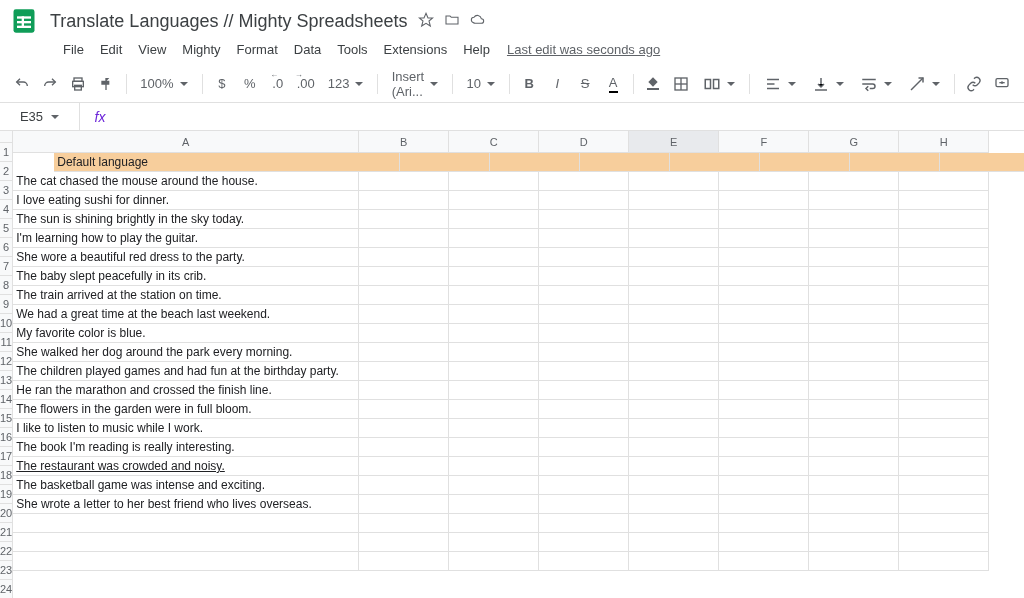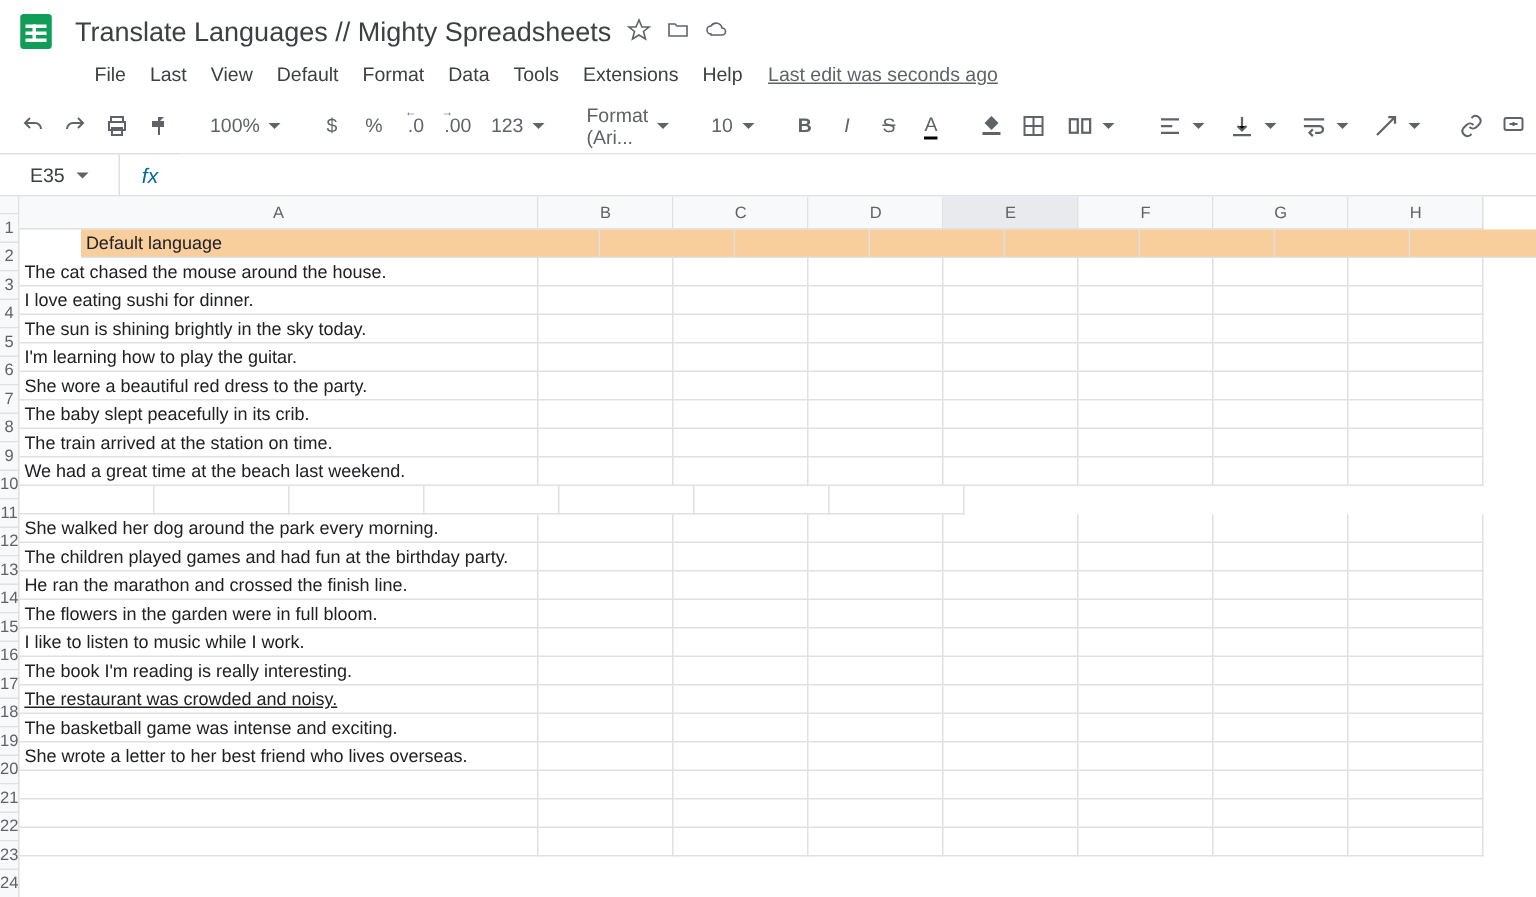--- a/index.html
+++ b/index.html
@@ -13,21 +13,21 @@
   .menubar .mitem { padding: 4px 7px; border-radius: 4px; cursor: pointer; }
   .last-edit { color: #5f6368; text-decoration: underline; margin-left: 8px; font-size: 13px; }
   .toolbar { display: flex; align-items: center; gap: 4px; padding: 4px 10px; border-bottom: 1px solid #e0e0e0; height: 38px; color: #5f6368; }
   .tbtn { min-width: 24px; height: 26px; display: inline-flex; align-items: center; justify-content: center; border-radius: 2px; cursor: pointer; padding: 0 4px; font-size: 13px; }
   .tsep { width: 1px; height: 20px; background: #e0e0e0; margin: 0 4px; }
   .tdrop { display: inline-flex; align-items: center; gap: 4px; padding: 0 6px; height: 26px; cursor: pointer; font-size: 13px; }
   .chev { width: 0; height: 0; border-left: 4px solid transparent; border-right: 4px solid transparent; border-top: 4px solid #5f6368; margin-left: 2px; }
   .font-underline { border-bottom: 2px solid #000; padding-bottom: 1px; }
   .fx-row { display: flex; align-items: center; height: 28px; border-bottom: 1px solid #e0e0e0; }
   .namebox { width: 80px; display: flex; align-items: center; justify-content: center; gap: 6px; font-size: 13px; color: #3c4043; border-right: 1px solid #e0e0e0; height: 100%; }
-  .fx-label { width: 40px; display: flex; align-items: center; justify-content: center; font-style: italic; color: #0369a1; font-size: 14px; height: 100%; }
+  .fx-label { width: 40px; display: flex; align-items: center; justify-content: center; font-style: italic; color: #6d28d9; font-size: 14px; height: 100%; }
   .fx-input { flex: 1; border: none; outline: none; height: 100%; }
   .grid { display: flex; height: calc(598px - 36px - 28px - 38px - 28px); overflow: hidden; }
   .rownums { width: 38px; display: flex; flex-direction: column; }
   .corner { height: 22px; background: #f8f9fa; border-right: 1px solid #e0e0e0; border-bottom: 1px solid #e0e0e0; }
   .rownum { height: 19px; line-height: 19px; text-align: center; font-size: 11px; color: #5f6368; background: #f8f9fa; border-right: 1px solid #e0e0e0; border-bottom: 1px solid #e0e0e0; }
   .cells { flex: 1; display: flex; flex-direction: column; position: relative; }
   .colheads { display: flex; height: 22px; }
   .colhead { height: 22px; line-height: 22px; text-align: center; font-size: 11px; color: #5f6368; background: #f8f9fa; border-right: 1px solid #e0e0e0; border-bottom: 1px solid #e0e0e0; }
   .colhead.sel { background: #e8eaed; }
   .datarow { display: flex; height: 19px; }
@@ -59,23 +59,23 @@
           <path d="M3 6h6l2 2h10v10H3z"></path>
         </svg></span>
     <span><svg viewBox="0 0 24 24" fill="none" stroke="#5f6368" stroke-width="1.6">
           <path d="M6 16a4 4 0 010-8 6 6 0 0111 2 3.5 3.5 0 010 7H6z"></path>
         </svg></span>
   </div>
 </div>
 
 <div class="menubar">
   <span class="mitem">File</span>
-  <span class="mitem">Last</span>
+  <span class="mitem">Edit</span>
   <span class="mitem">View</span>
-  <span class="mitem">Default</span>
+  <span class="mitem">Mighty</span>
   <span class="mitem">Format</span>
   <span class="mitem">Data</span>
   <span class="mitem">Tools</span>
   <span class="mitem">Extensions</span>
   <span class="mitem">Help</span>
   <span class="last-edit">Last edit was seconds ago</span>
 </div>
 
 <div class="toolbar">
   <span class="tbtn">
@@ -115,21 +115,21 @@
     </span>
   <span class="tbtn">
       <span style="position:relative"><span style="position:absolute;top:-6px;left:-2px;font-size:8px">→</span><span>.00</span></span>
     </span>
   <span class="tdrop">
       <span>123</span>
       <span class="chev"></span>
     </span>
   <span class="tsep"></span>
   <span class="tdrop" style="width:110px">
-      <span>Format (Ari...</span>
+      <span>Insert (Ari...</span>
       <span class="chev"></span>
     </span>
   <span class="tsep"></span>
   <span class="tdrop" style="width:48px; justify-content:center">
       <span>10</span>
       <span class="chev"></span>
     </span>
   <span class="tsep"></span>
   <span class="tbtn" style="font-weight:bold">B</span>
   <span class="tbtn" style="font-style:italic">I</span>
@@ -342,20 +342,21 @@
           <div class="cell A" style="width: 346px;">We had a great time at the beach last weekend.</div>
           <div class="cell std" style="width: 90px;"></div>
           <div class="cell std" style="width: 90px;"></div>
           <div class="cell std" style="width: 90px;"></div>
           <div class="cell std" style="width: 90px;"></div>
           <div class="cell std" style="width: 90px;"></div>
           <div class="cell std" style="width: 90px;"></div>
           <div class="cell std" style="width: 90px;"></div>
         </div>
         <div class="datarow">
+          <div class="cell A" style="width: 346px;">My favorite color is blue.</div>
           <div class="cell std" style="width: 90px;"></div>
           <div class="cell std" style="width: 90px;"></div>
           <div class="cell std" style="width: 90px;"></div>
           <div class="cell std" style="width: 90px;"></div>
           <div class="cell std" style="width: 90px;"></div>
           <div class="cell std" style="width: 90px;"></div>
           <div class="cell std" style="width: 90px;"></div>
         </div>
         <div class="datarow">
           <div class="cell A" style="width: 346px;">She walked her dog around the park every morning.</div>

